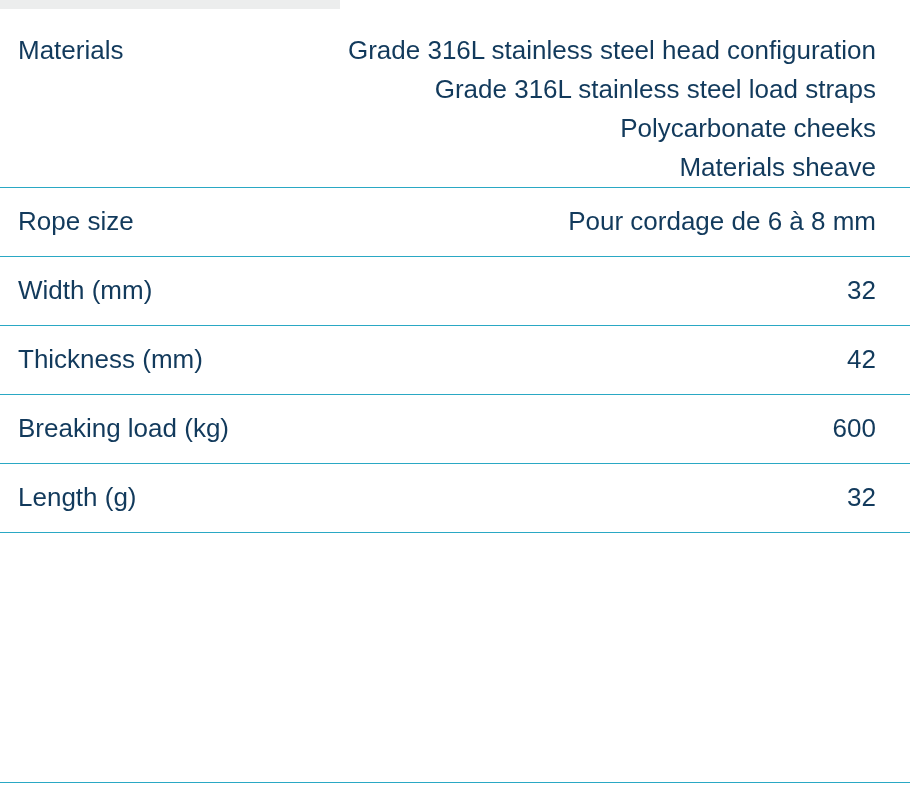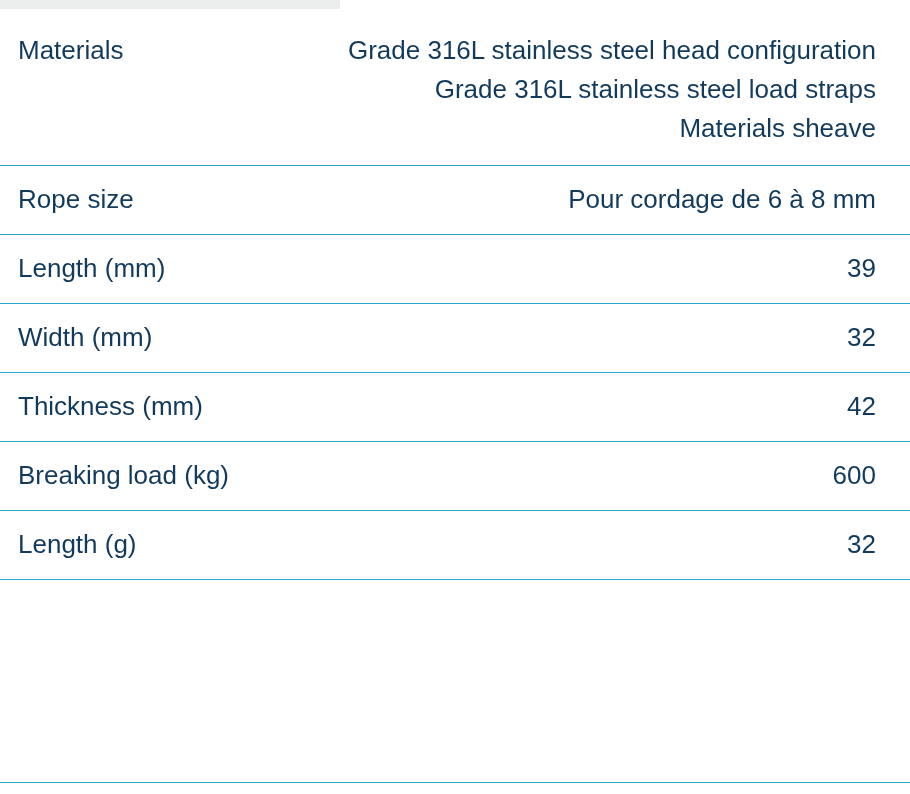--- a/index.html
+++ b/index.html
@@ -40,21 +40,21 @@
     display: flex;
     align-items: flex-start;
     justify-content: space-between;
     padding: 14px 34px 15px 18px;
     border-bottom: 1.5px solid #2aa8c4;
     box-sizing: border-box;
   }
   .row.first {
     border-bottom: 1.5px solid #2aa8c4;
     padding-top: 22px;
-    padding-bottom: 17px;
+    padding-bottom: 0;
   }
   .label {
     font-size: 26px;
     line-height: 39px;
     color: #123a5c;
     white-space: nowrap;
     flex: 0 0 auto;
   }
   .value {
     font-size: 26px;
@@ -82,33 +82,30 @@
 
   <div class="top-strip"></div>
 
   <div class="spec-table">
 
     <div class="row first">
       <div class="label">Materials</div>
       <div class="value">
         <span class="line">Grade 316L stainless steel head configuration</span>
         <span class="line">Grade 316L stainless steel load straps</span>
+        <span class="line">Polycarbonate cheeks</span>
         <span class="line">Materials sheave</span>
       </div>
     </div>
 
     <div class="row">
       <div class="label">Rope size</div>
       <div class="value">Pour cordage de 6 à 8 mm</div>
     </div>
 
-    <div class="row">
-      <div class="label">Length (mm)</div>
-      <div class="value">39</div>
-    </div>
 
     <div class="row">
       <div class="label">Width (mm)</div>
       <div class="value">32</div>
     </div>
 
     <div class="row">
       <div class="label">Thickness (mm)</div>
       <div class="value">42</div>
     </div>

